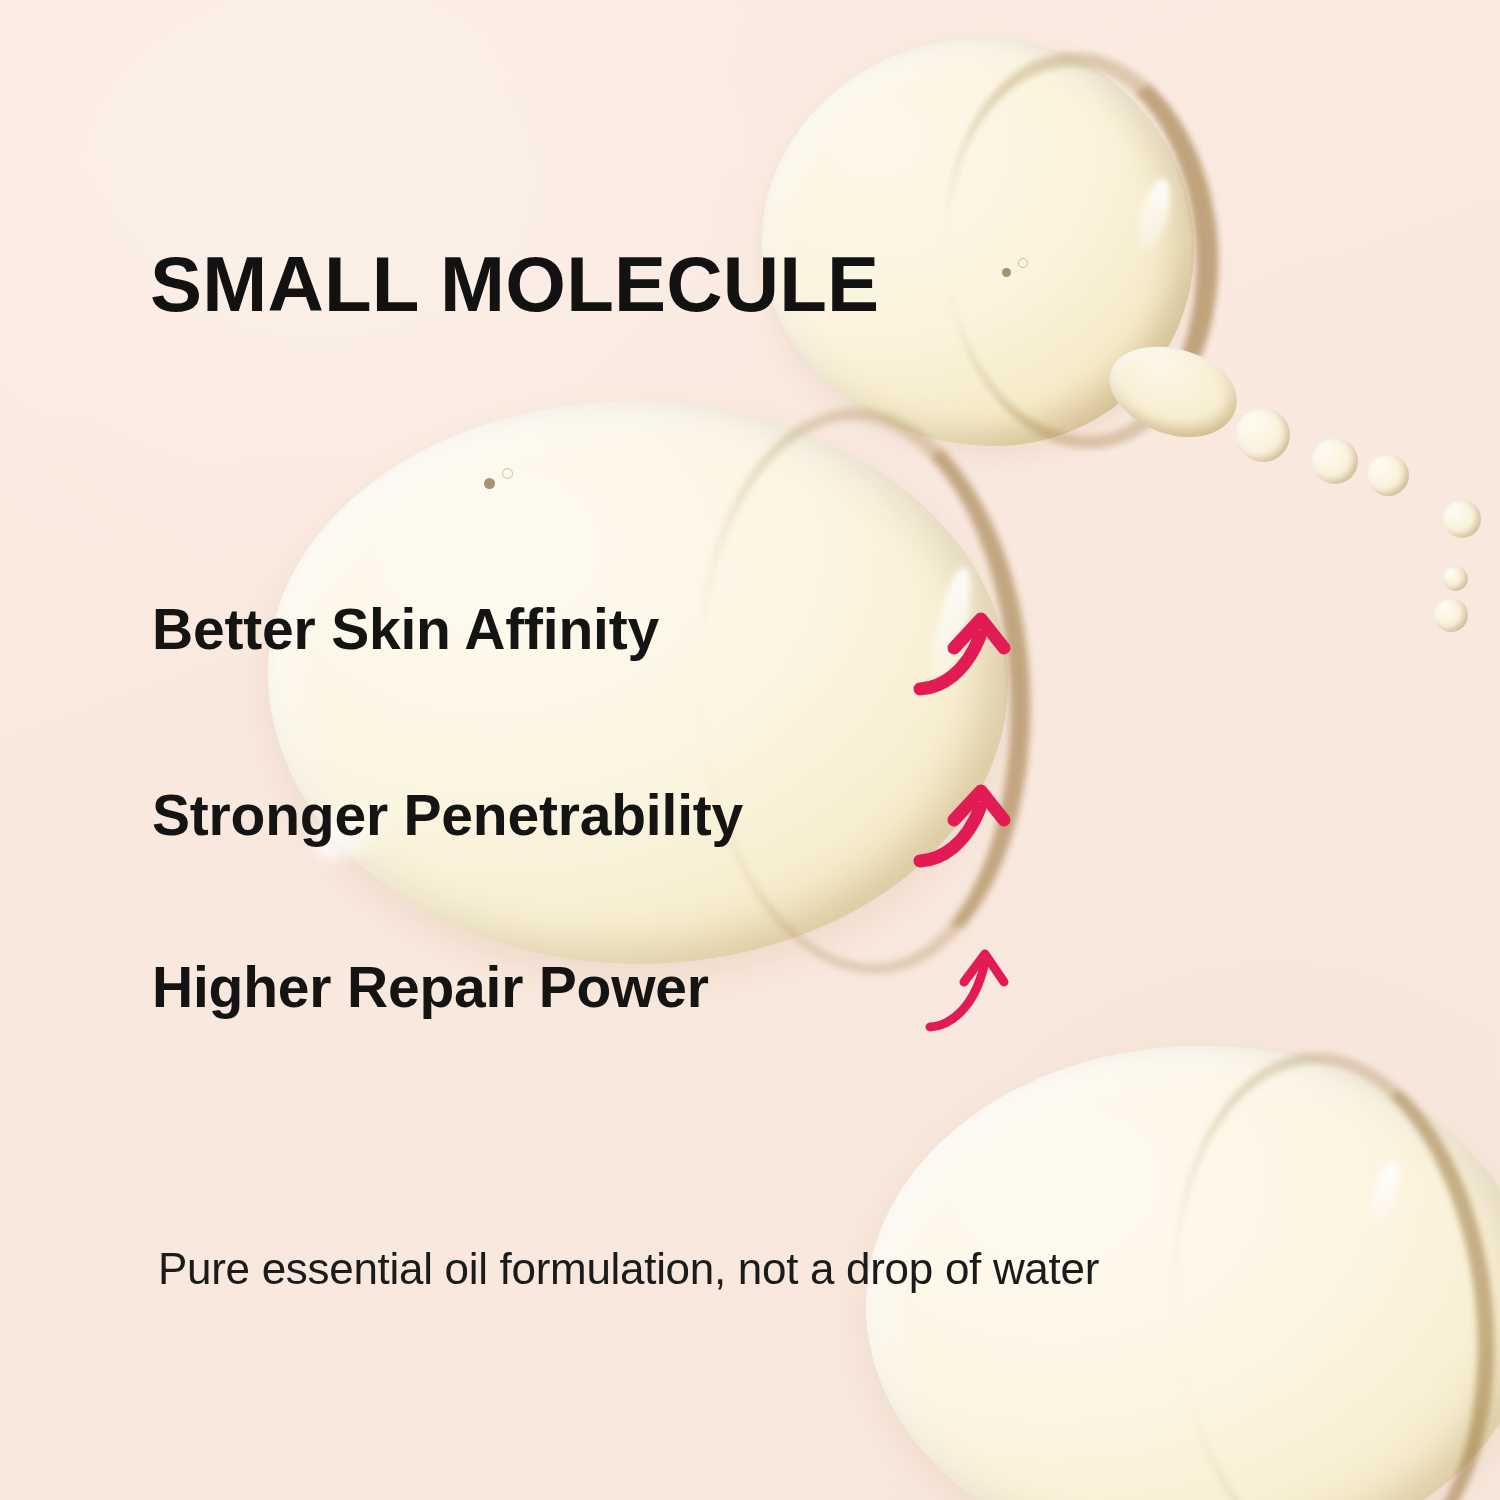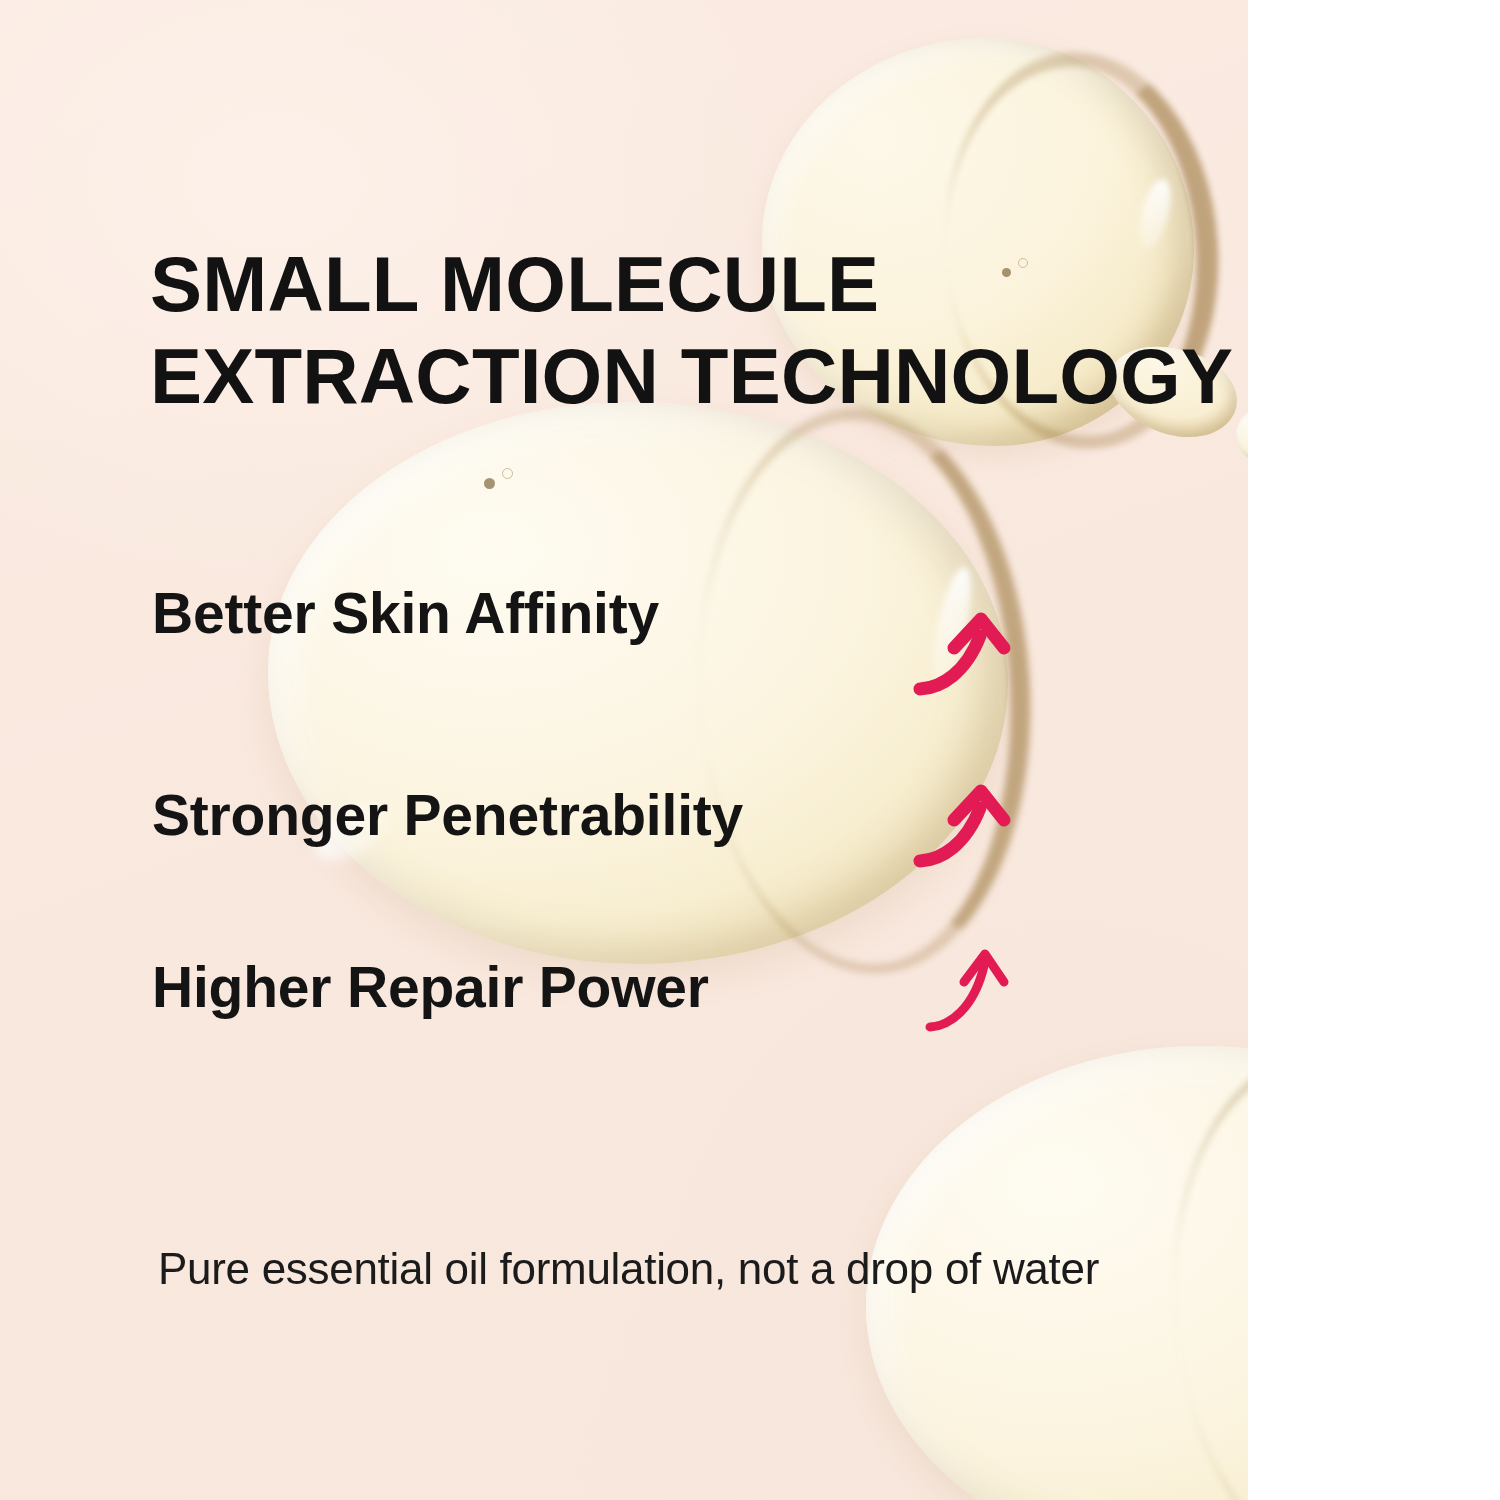--- a/index.html
+++ b/index.html
@@ -3,21 +3,21 @@
 <meta charset="utf-8">
 <title>Small Molecule Extraction Technology</title>
 <style>
   html, body {
     margin: 0;
     padding: 0;
     background: #ffffff;
   }
   #canvas {
     position: relative;
-    width: 1248px;
+    width: 1500px;
     height: 1500px;
     overflow: hidden;
     background: #bef264;
     font-family: "Liberation Sans", "DejaVu Sans", sans-serif;
   }
 
   
   .bg-wash {
     position: absolute;
     inset: 0;
@@ -214,21 +214,21 @@
 
   .feature {
     position: absolute;
     left: 152px;
     font-size: 57px;
     font-weight: 700;
     color: #141414;
     letter-spacing: -0.2px;
     white-space: nowrap;
   }
-  #feature-0 { top: 580px; }
+  #feature-0 { top: 596px; }
   #feature-1 { top: 782px; text-align: center; }
   #feature-2 { top: 954px; }
 
   .arrow {
     position: absolute;
   }
   #arrow-0 { left: 908px; top: 596px; }
   #arrow-1 { left: 908px; top: 768px; }
   #arrow-2 { left: 920px; top: 938px; }
 
@@ -275,21 +275,20 @@
       <div class="bubble" style="left: 1236px; top: 408px; width: 54px; height: 54px;"></div>
       <div class="bubble" style="left: 1312px; top: 438px; width: 46px; height: 46px;"></div>
       <div class="bubble" style="left: 1367px; top: 454px; width: 42px; height: 42px;"></div>
       <div class="bubble" style="left: 1443px; top: 500px; width: 38px; height: 38px;"></div>
       <div class="bubble" style="left: 1443px; top: 566px; width: 25px; height: 25px;"></div>
       <div class="bubble" style="left: 1434px; top: 598px; width: 34px; height: 34px;"></div>
     </div>
 
   <h1 id="headline">
     <span class="headline-line">SMALL MOLECULE</span>
-    <span class="headline-line">EXTRACTION TECHNOLOGY</span>
   </h1>
 
   <div class="feature" id="feature-0">Better Skin Affinity</div>
   <div class="feature" id="feature-1">Stronger Penetrability</div>
   <div class="feature" id="feature-2">Higher Repair Power</div>
 
   <div class="arrow" id="arrow-0">
     <svg width="110" height="105" viewBox="0 0 110 105" fill="none" xmlns="http://www.w3.org/2000/svg">
       <path d="M12 93 C34 92, 58 76, 72 40" stroke="#E31B54" stroke-width="13" stroke-linecap="round" fill="none"></path>
       <path d="M46 52 L73 23 L96 52" stroke="#E31B54" stroke-width="13" stroke-linecap="round" stroke-linejoin="round" fill="none"></path>

